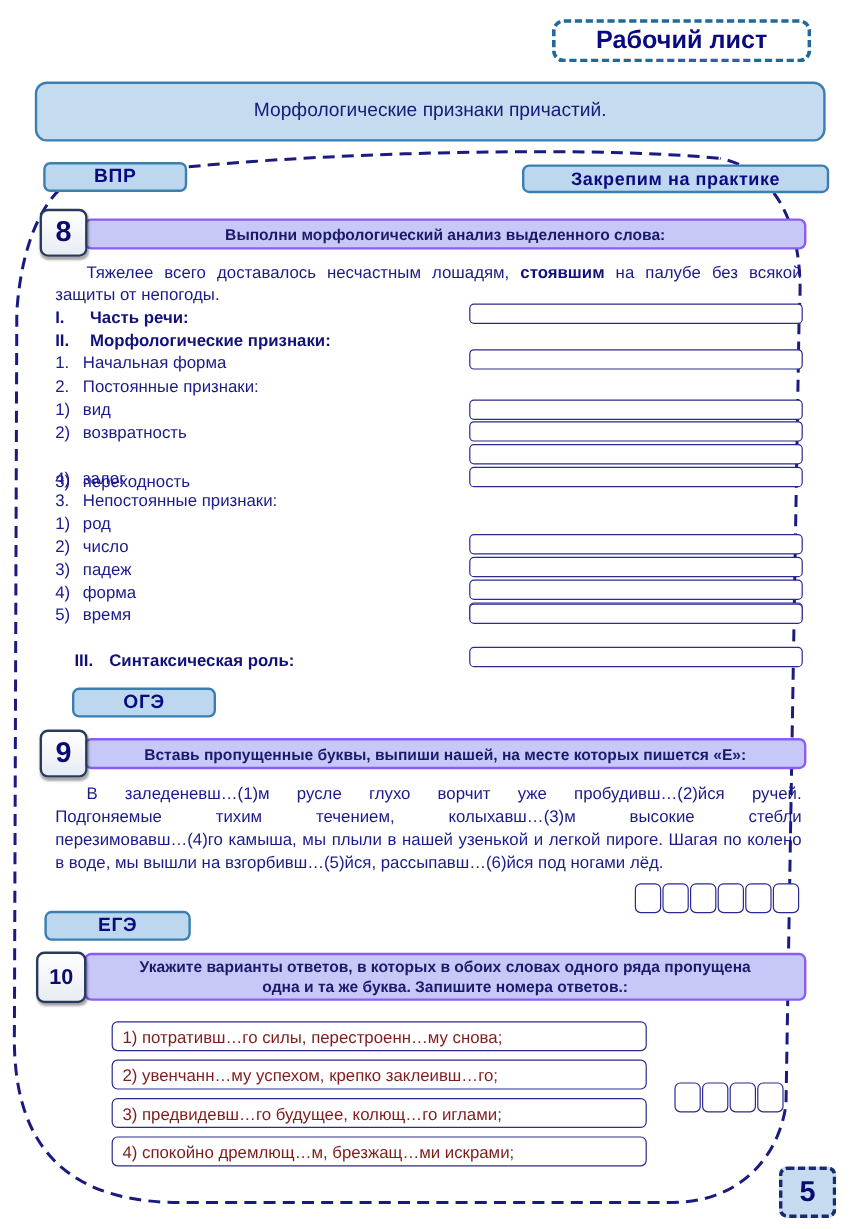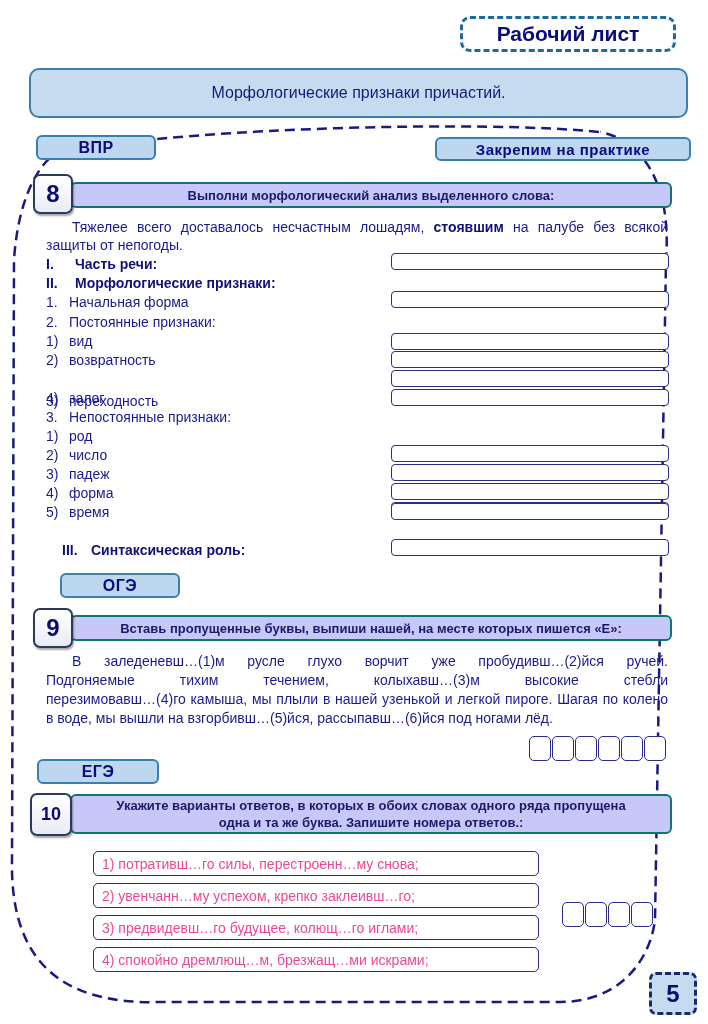--- a/index.html
+++ b/index.html
@@ -42,21 +42,21 @@
     .task-num {
       width: 40px; height: 40px;
       background: linear-gradient(#ffffff, #e8ecf4);
       border: 2px solid #2a3a5c; border-radius: 7px;
       display: flex; align-items: center; justify-content: center;
       font-weight: bold; font-size: 24px; color: #0a0a70;
       box-shadow: 1px 2px 2px rgba(0,0,0,0.35);
       z-index: 2;
     }
     .task-bar {
-      background: #c8c8f8; border: 2px solid #0f766e; border-radius: 6px;
+      background: #c8c8f8; border: 2px solid #8b5cf6; border-radius: 6px;
       display: flex; align-items: center; justify-content: center;
       font-weight: bold; font-size: 13px; color: #1a1a6a; text-align: center; line-height: 17px;
     }
 
     .t8-num { left: 33px; top: 174px; }
     .t8-bar { left: 70px; top: 182px; width: 602px; height: 26px; }
     .t9-num { left: 33px; top: 608px; }
     .t9-bar { left: 70px; top: 615px; width: 602px; height: 26px; }
     .t10-num { left: 30px; top: 793px; width: 42px; height: 43px; font-size: 18px; }
     .t10-bar { left: 70px; top: 794px; width: 602px; height: 40px; }
@@ -87,21 +87,21 @@
     .cell {
       width: 22px; height: 25px; border: 1.5px solid #2a2a90; border-radius: 5px; background: #fff;
     }
     .t9-cells { left: 529px; top: 736px; }
     .t10-cells { left: 562px; top: 902px; }
 
     
     .option {
       left: 93px; width: 446px; height: 25px;
       border: 1.5px solid #2a2a90; border-radius: 5px; background: #fff;
-      font-size: 14px; color: #ec4899; padding-left: 8px;
+      font-size: 14px; color: #7f1d1d; padding-left: 8px;
       display: flex; align-items: center;
     }
 
     .page-num {
       left: 649px; top: 972px; width: 48px; height: 43px;
       background: #c5dcf0; border: 3px dashed #1a2a70; border-radius: 7px;
       display: flex; align-items: center; justify-content: center;
       font-weight: bold; font-size: 24px; color: #0a0a70;
     }
   </style>

